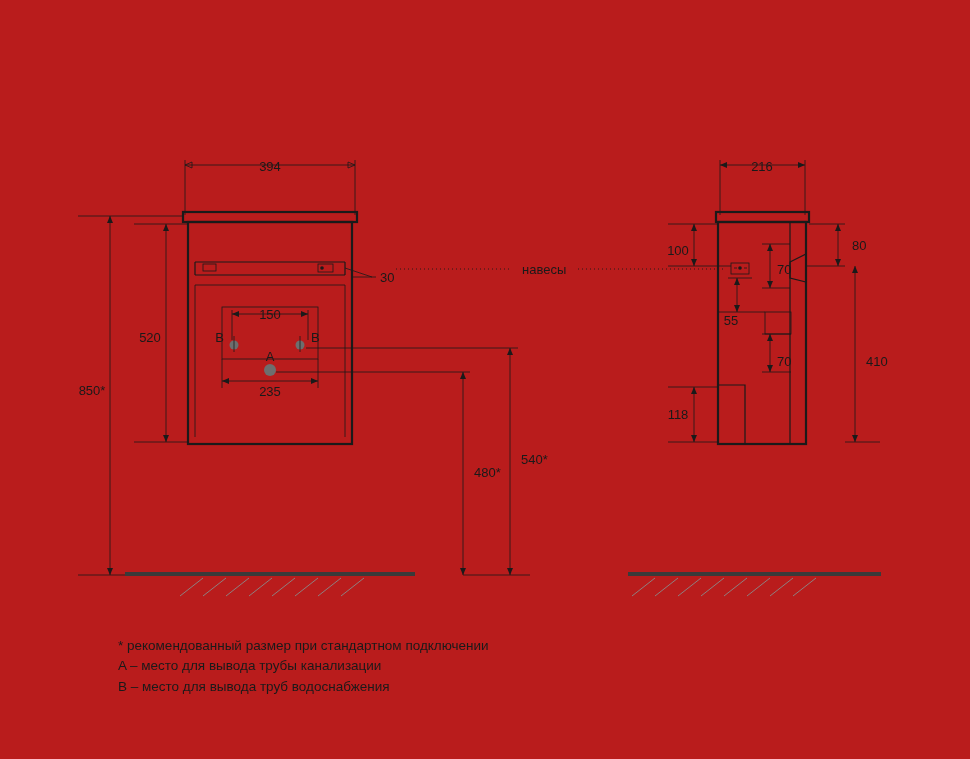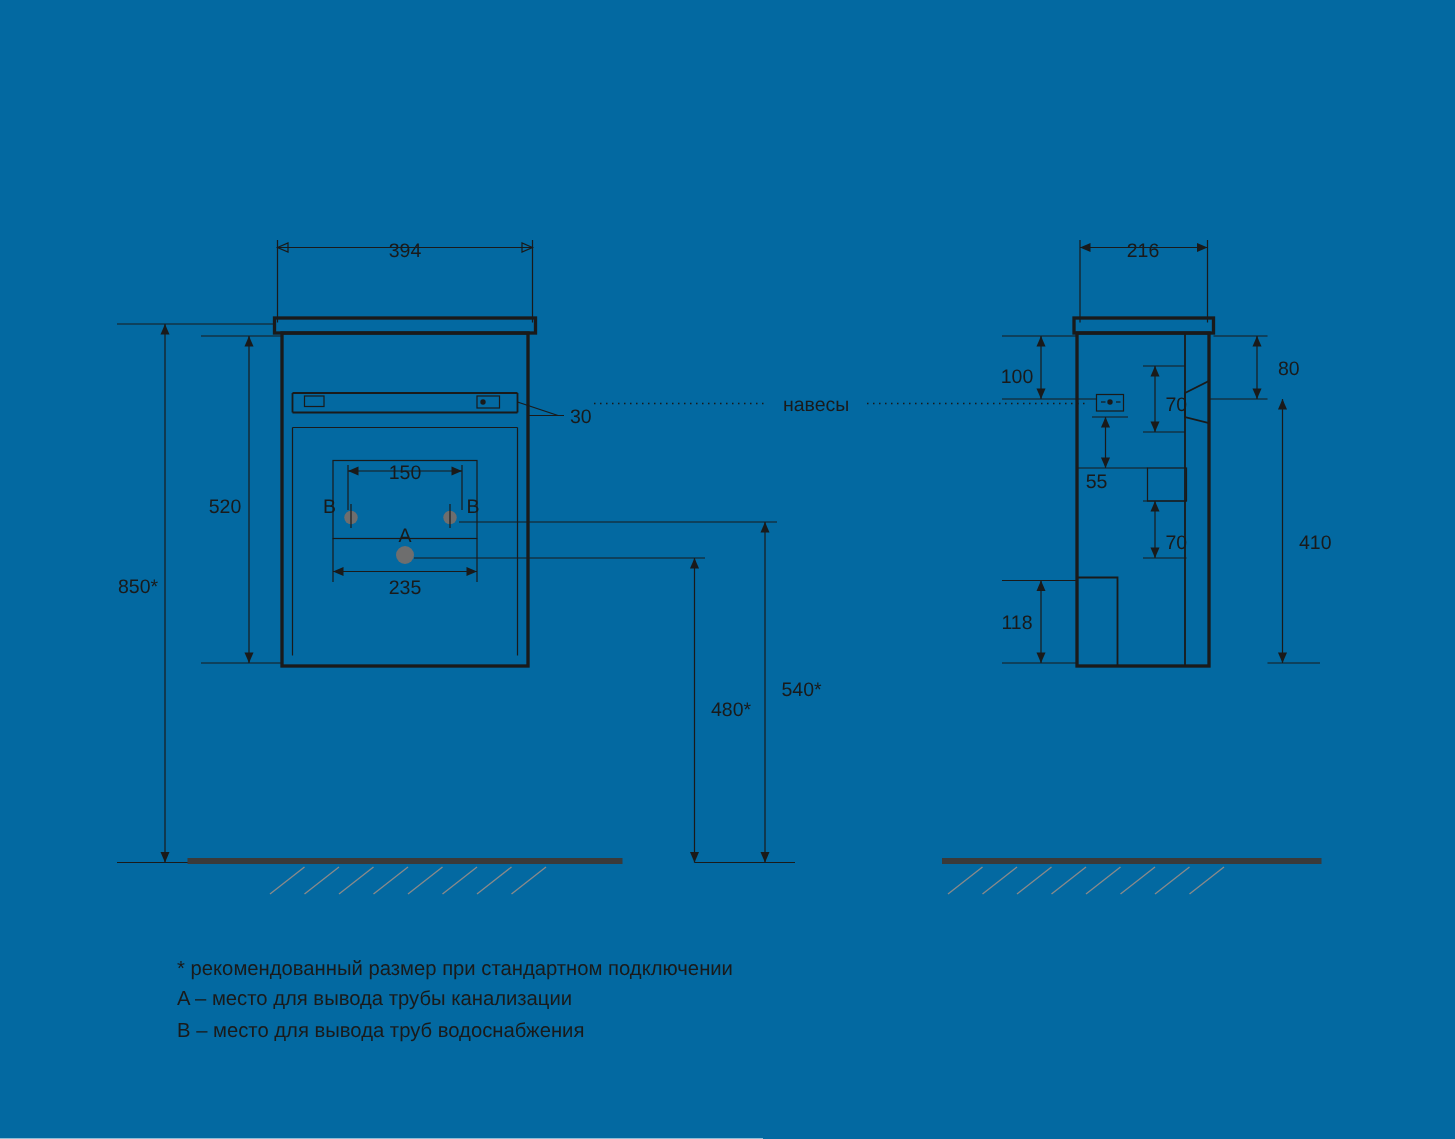--- a/index.html
+++ b/index.html
@@ -7,21 +7,21 @@
     padding: 0;
     background: #ffffff;
   }
   body {
     font-family: "Liberation Sans", sans-serif;
   }
   #stage {
     position: relative;
     width: 970px;
     height: 759px;
-    background: #0369a1;
+    background: #b91c1c;
     overflow: hidden;
   }
   #stage svg {
     position: absolute;
     left: 0;
     top: 0;
   }
   .dim-text {
     font-family: "Liberation Sans", sans-serif;
     font-size: 13px;

